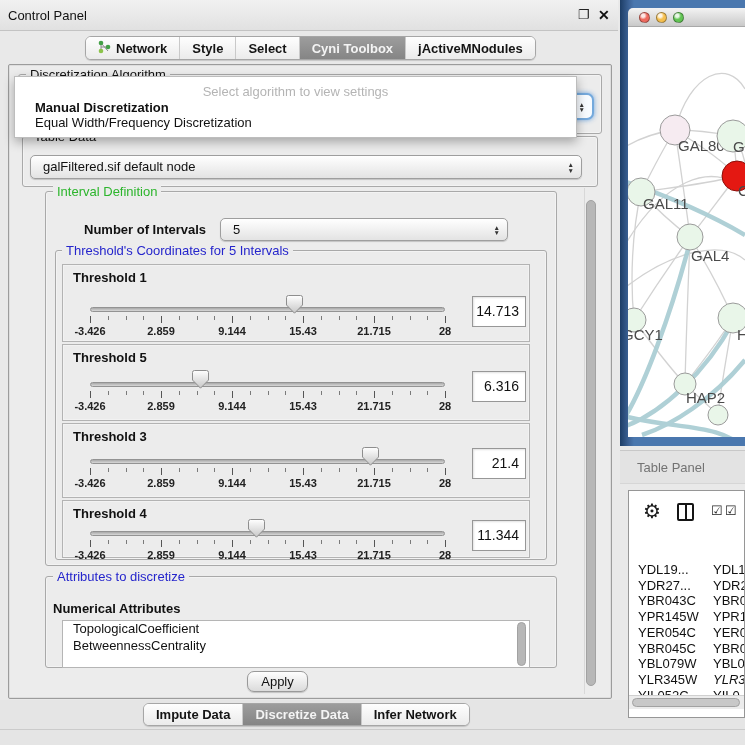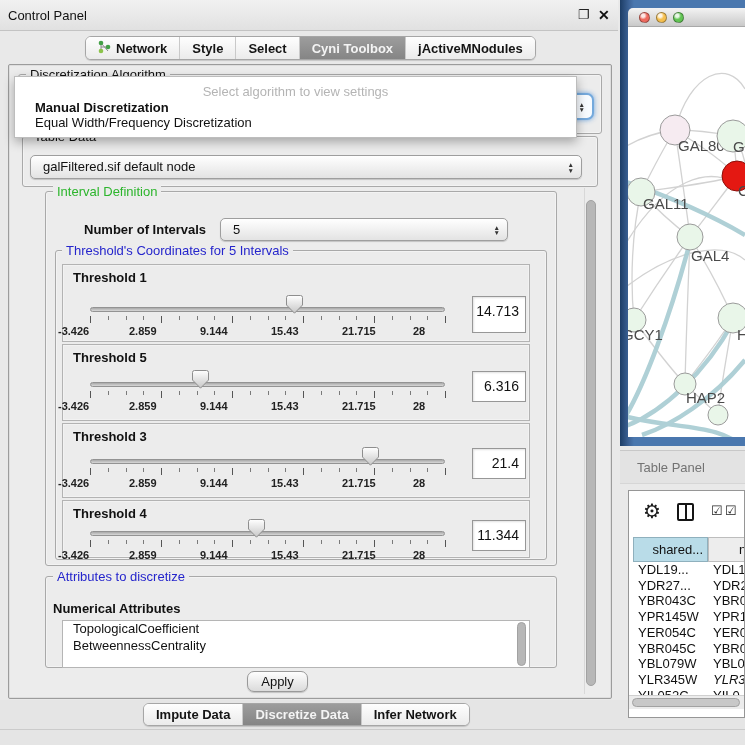--- a/index.html
+++ b/index.html
@@ -21,21 +21,21 @@
   .combo{position:absolute;border:1px solid #9e9e9e;border-radius:5px;background:linear-gradient(#ffffff,#e3e3e3);box-shadow:0 1px 1px rgba(0,0,0,.18);padding-left:12px;white-space:nowrap;overflow:hidden;}
   .stepper{position:absolute;right:7px;top:50%;transform:translateY(-50%);font-size:6.5px;line-height:5.5px;color:#333;text-align:center;}
   .combo-focus{position:absolute;border:2px solid #74a9dc;border-radius:7px;background:#f7fbff;box-shadow:0 0 5px rgba(96,156,219,.9);}
   #algo-popup{background:#fff;border:1px solid #bdbdbd;box-shadow:0 4px 10px rgba(0,0,0,.3);padding-top:7px;z-index:9;}
   .popup-hint{color:#b4b4b4;text-align:center;line-height:15.5px;}
   .popup-opt{padding-left:20px;line-height:15.5px;white-space:nowrap;}
   .popup-opt.b{font-weight:bold;}
   .tpanel{position:absolute;border:1px solid #b3b3b3;box-shadow:inset 0 0 0 1px #f2f2f2;background:#ececec;}
   .track{position:absolute;height:5px;border-radius:3px;background:linear-gradient(#a8a8a8,#d8d8d8);border:1px solid #939393;}
   .tick{position:absolute;width:1px;background:#666;}
-  .ticklab{position:absolute;width:64px;font-size:11px;font-weight:bold;color:#222;}
+  .ticklab{position:absolute;width:64px;text-align:center;font-size:11px;font-weight:bold;color:#222;}
   .vbox{position:absolute;background:#fff;border:1px solid #979797;box-shadow:inset 1px 1px 2px rgba(0,0,0,.12);text-align:right;font-size:14px;line-height:29px;padding-right:6px;}
   .thlabel{position:absolute;left:10px;top:5px;font-weight:bold;}
   #attr-list{position:absolute;background:#fff;border:1px solid #b5b5b5;overflow:hidden;}
   .attr-item{padding-left:10px;line-height:16.5px;white-space:nowrap;}
   .btn{position:absolute;border:1px solid #999;border-radius:7px;background:linear-gradient(#fefefe,#dbdbdb);text-align:center;line-height:19px;box-shadow:0 1px 1px rgba(0,0,0,.18);}
   .thumb{position:absolute;background:#b7b7b7;border:1px solid #a2a2a2;border-radius:6px;}
   
   #net-window{left:620px;top:0;width:125px;height:446px;background:linear-gradient(90deg,#1d3d66 0px,#3d6397 9px,#4a77ae 14px);}
   #net-titlebar{position:absolute;left:8px;top:8px;right:0;height:19px;background:linear-gradient(#f3f3f3,#c9c9c9);border-top-left-radius:5px;border-bottom:1px solid #a9a9a9;}
   .light{position:absolute;top:4px;width:11px;height:11px;border-radius:50%;border:1px solid rgba(0,0,0,.35);}
@@ -144,21 +144,21 @@
         <div class="tick" style="left: 382px; top: 51px; height: 7px; background: rgb(85, 85, 85);"></div>
         <div class="ticklab" style="left: -5px; top: 60px;">-3.426</div>
         <div class="ticklab" style="left: 66px; top: 60px;">2.859</div>
         <div class="ticklab" style="left: 137px; top: 60px;">9.144</div>
         <div class="ticklab" style="left: 208px; top: 60px;">15.43</div>
         <div class="ticklab" style="left: 279px; top: 60px;">21.715</div>
         <div class="ticklab" style="left: 350px; top: 60px;">28</div>
         <div style="position: absolute; left: 223.335px; top: 30px; width: 17px; height: 19px;"><svg width="17" height="19" viewBox="0 0 17 19">
             <path d="M2.5,0.5 L14.5,0.5 Q16.5,0.5 16.5,2.5 L16.5,10 L8.5,18.2 L0.5,10 L0.5,2.5 Q0.5,0.5 2.5,0.5 Z" fill="url(#hgrad)" stroke="#8e8e8e"></path>
           </svg></div>
-        <div class="vbox" style="left: 409px; top: 31px; width: 54px; height: 37px;">14.713</div>
+        <div class="vbox" style="left: 409px; top: 31px; width: 54px; height: 31px;">14.713</div>
       </div>
       <div class="tpanel" style="left: 62px; top: 344px; width: 468px; height: 77px;">
         <div class="thlabel">Threshold 5</div>
         <div class="track" style="left: 27px; top: 37px; width: 355px;"></div>
         <div class="tick" style="left: 27px; top: 46px; height: 7px; background: rgb(85, 85, 85);"></div>
         <div class="tick" style="left: 44.75px; top: 46px; height: 4px; background: rgb(122, 122, 122);"></div>
         <div class="tick" style="left: 62.5px; top: 46px; height: 4px; background: rgb(122, 122, 122);"></div>
         <div class="tick" style="left: 80.25px; top: 46px; height: 4px; background: rgb(122, 122, 122);"></div>
         <div class="tick" style="left: 98px; top: 46px; height: 7px; background: rgb(85, 85, 85);"></div>
         <div class="tick" style="left: 115.75px; top: 46px; height: 4px; background: rgb(122, 122, 122);"></div>
@@ -357,24 +357,20 @@
     <span class="abs" style="left:17px;top:9px;color:#737373;">Table Panel</span>
   </div>
 
   <div class="abs" id="table-card">
     <span class="abs" style="left:14px;top:8px;font-size:20px;color:#1b1b1b;">⚙</span>
     <span class="abs" style="left:48px;top:12px;width:17px;height:18px;border:2px solid #151515;border-radius:2px;">
       <span class="abs" style="left:6px;top:0;bottom:0;width:2px;background:#151515;"></span>
     </span>
     <span class="abs" style="left:82px;top:12px;font-size:13px;color:#222;">☑</span>
     <span class="abs" style="left:96px;top:12px;font-size:13px;color:#222;">☑</span>
-    <div class="abs" id="tbl-header" style="left:0;top:46px;width:117px;height:25px;">
-        <div class="hcell" style="left: 4px; width: 75px; background: rgb(185, 220, 232); border-color: rgb(143, 176, 189); text-align: right; padding-right: 4px; padding-left: 0px;">shared...</div>
-        <div class="hcell" style="left: 79px; width: 80px; background: rgb(237, 237, 237); border-color: rgb(189, 189, 189); text-align: left; padding-right: 4px; padding-left: 30px;">n</div>
-      </div>
     <div class="abs" id="tbl-rows" style="left:0;top:71px;width:117px;height:133px;overflow:hidden;">
         <div style="position: absolute; left: 0px; top: 0px; width: 117px; height: 15.7px;">
           <span class="trow-cell" style="left: 9px; top: 0px;">YDL19...</span>
           <span class="trow-cell" style="left: 84px; top: 0px;">YDL1</span>
         </div>
         <div style="position: absolute; left: 0px; top: 15.7px; width: 101px; height: 15.7px;">
           <span class="trow-cell" style="left: 9px; top: 0px;">YDR27...</span>
           <span class="trow-cell" style="left: 84px; top: 0px;">YDR2</span>
         </div>
         <div style="position: absolute; left: 0px; top: 31.4px; width: 117px; height: 15.7px;">

